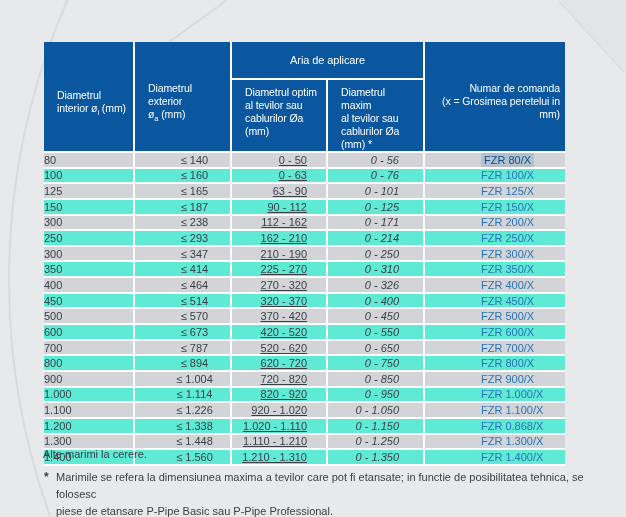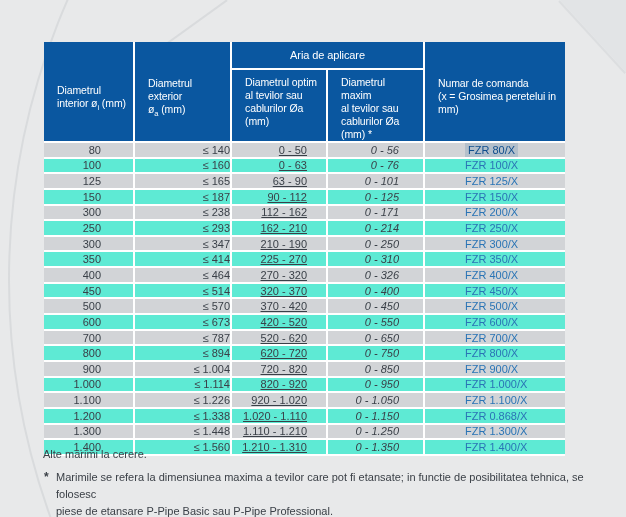--- a/index.html
+++ b/index.html
@@ -34,44 +34,44 @@
   table{
     border-collapse:separate;border-spacing:0;table-layout:fixed;width:521px;
   }
   thead th{
     background:#0a57a0;color:#ffffff;font-weight:normal;
     font-size:10.5px;line-height:13px;letter-spacing:-0.1px;
     text-align:left;padding:0 5px 0 13px;margin:0;
   }
   th.rspan{vertical-align:middle;padding-top:10px;border-bottom:2px solid #fff;}
   th.aria{
-    text-align:center;vertical-align:middle;height:28px;
+    text-align:center;vertical-align:middle;height:38px;
     border-bottom:2px solid #fff;padding:0;font-size:11px;
   }
   tr.subhead th{
     vertical-align:top;padding-top:6px;height:58px;border-bottom:2px solid #fff;
     white-space:pre-line;
     margin-top:36px;
   }
   .sep{border-right:2px solid #fff;}
-  .prelines{white-space:pre-line;}
+  .prelines{white-space:pre-line;text-align:right;}
   th sub{font-size:7.5px;line-height:0;}
 
   tbody td{
     font-size:11px;color:#3a4048;height:15.65px;padding:0;
     vertical-align:middle;border-bottom:2px solid #fff;
   }
   tr.dark td{background:#d2d4d7;}
   tr.light td{background:#5eead4;}
-  td.c1{text-align:right;padding-right:32px;}
-  td.c2{text-align:right;padding-left:24px;}
+  td.c1{padding-right:32px;}
+  td.c2{text-align:center;padding-left:24px;}
   td.c3{text-align:right;padding-right:19px;text-decoration:underline;}
   td.c4{text-align:right;padding-right:24px;font-style:italic;}
   td.c5{text-align:left;padding-left:40px;}
-  .cmd{color:#2a74b5;cursor:pointer;}
+  .cmd{color:#2a74b5;cursor:pointer;margin-left:16px;}
   .cmd.highlight{background:#b4c0cb;color:#0e4d8d;padding:1px 3px;}
 
   
   .note{
     position:absolute;left:27px;top:448px;z-index:2;
     font-size:11px;color:#3b4047;margin-left:16px;
   }
   .footnote{
     position:absolute;left:44px;top:469px;z-index:2;display:flex;
     font-size:11px;color:#3b4047;line-height:17px;

